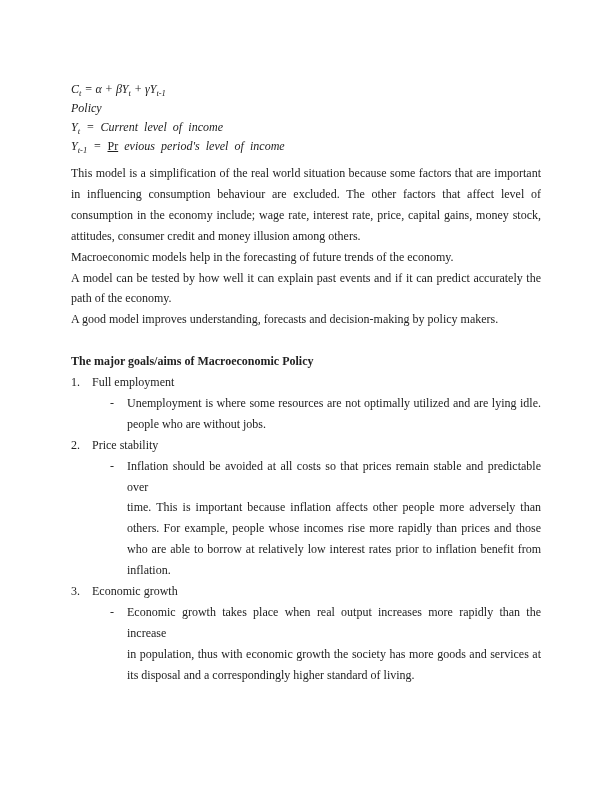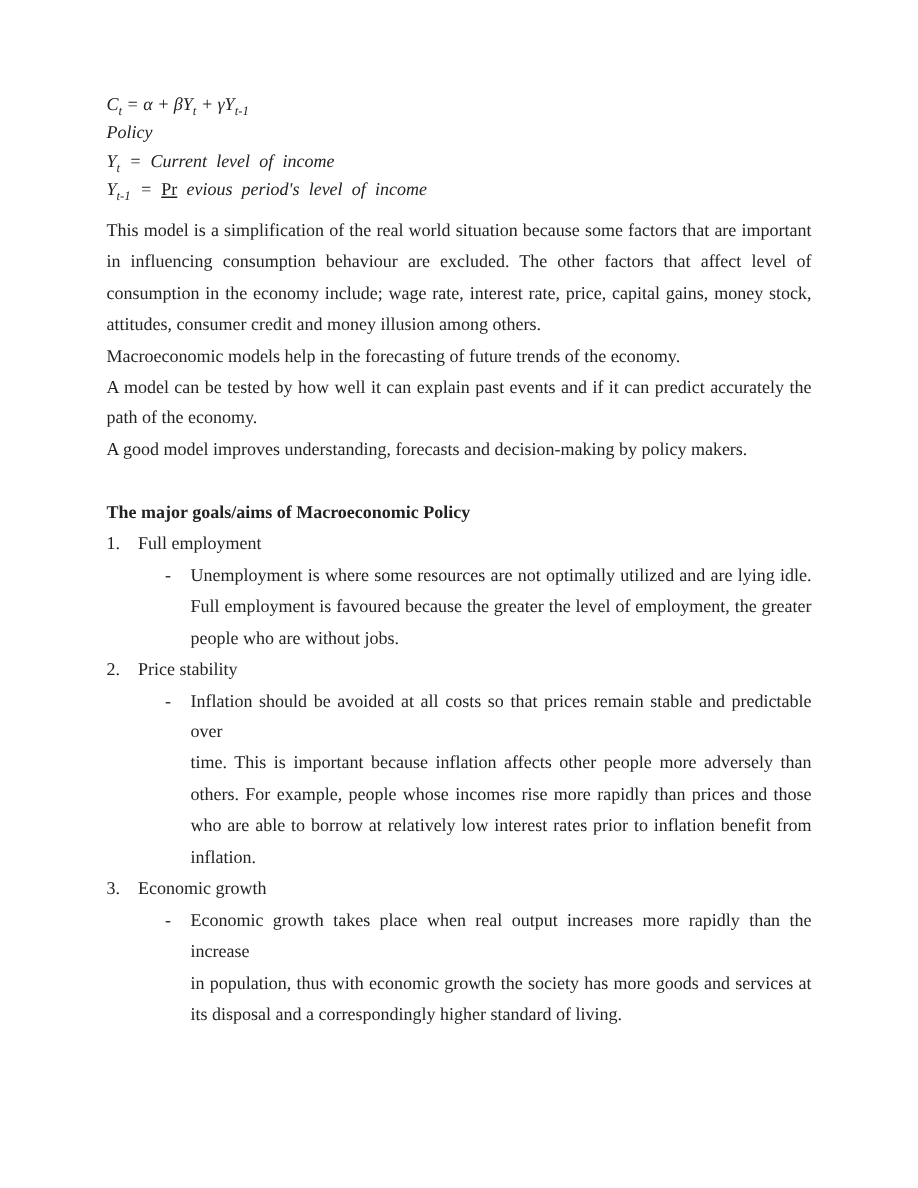--- a/index.html
+++ b/index.html
@@ -1,21 +1,21 @@
 <!DOCTYPE html>
 <html><head>
 <meta charset="utf-8">
 <style>
   html,body{margin:0;padding:0;background:#e8e8e8;}
   .page{
     width:612px;height:792px;background:#ffffff;position:relative;
     font-family:"Liberation Serif", serif;color:#222222;overflow:hidden;
     margin:0 auto;
   }
-  .content{position:absolute;left:71px;top:60px;width:470px;font-size:12px;}
+  .content{position:absolute;left:71px;top:80px;width:470px;font-size:12px;}
 
   
   .eq-block{line-height:19px;font-style:italic;}
   .eq-block sub{font-size:8.5px;line-height:0;}
   .def{word-spacing:0.26em;}
   .roman{font-style:normal;text-decoration:underline;}
 
   
   .body-block{margin-top:7px;line-height:20.9px;}
   .line{min-height:20.9px;}
@@ -69,21 +69,20 @@
 
       <div class="heading">The major goals/aims of Macroeconomic Policy</div>
 
       <div class="goals">
 
         <div class="goal-head"><span class="num">1.</span><span>Full employment</span></div>
         <div class="bullet">
           <span class="dash">-</span>
           <div class="btext">
             <div class="line j">Unemployment is where some resources are not optimally utilized and are lying idle.</div>
-            <div class="line j">Full employment is favoured because the greater the level of employment, the greater</div>
             <div class="line">people who are without jobs.</div>
           </div>
         </div>
 
         <div class="goal-head"><span class="num">2.</span><span>Price stability</span></div>
         <div class="bullet">
           <span class="dash">-</span>
           <div class="btext">
             <div class="line j">Inflation should be avoided at all costs so that prices remain stable and predictable over</div>
             <div class="line j">time. This is important because inflation affects other people more adversely than</div>

